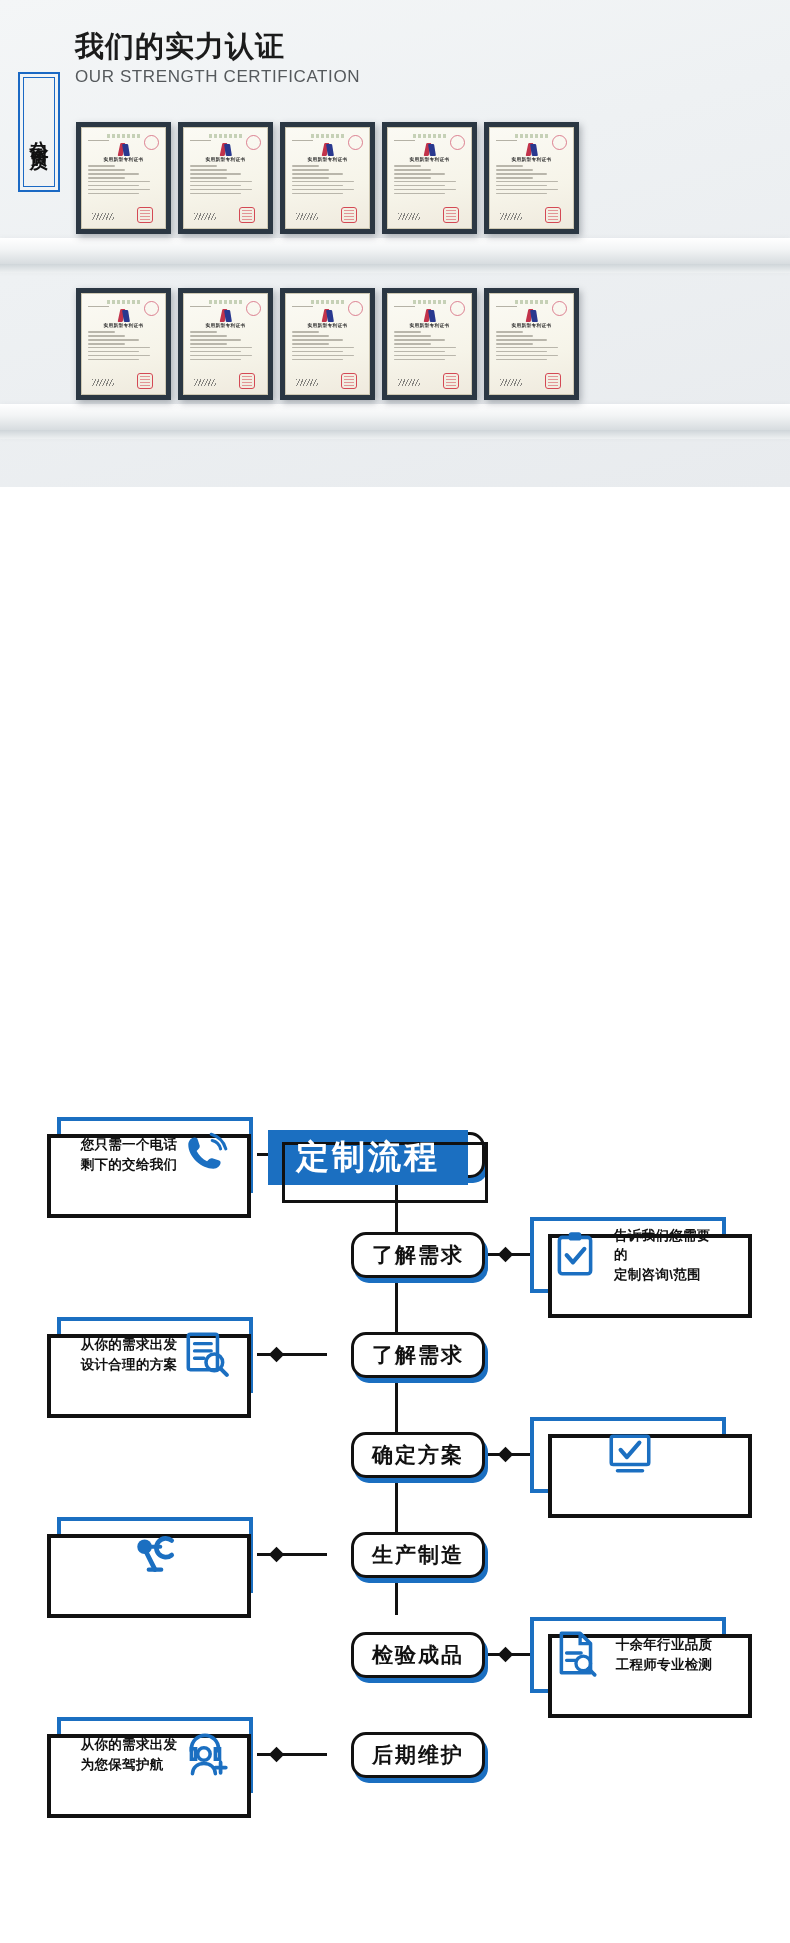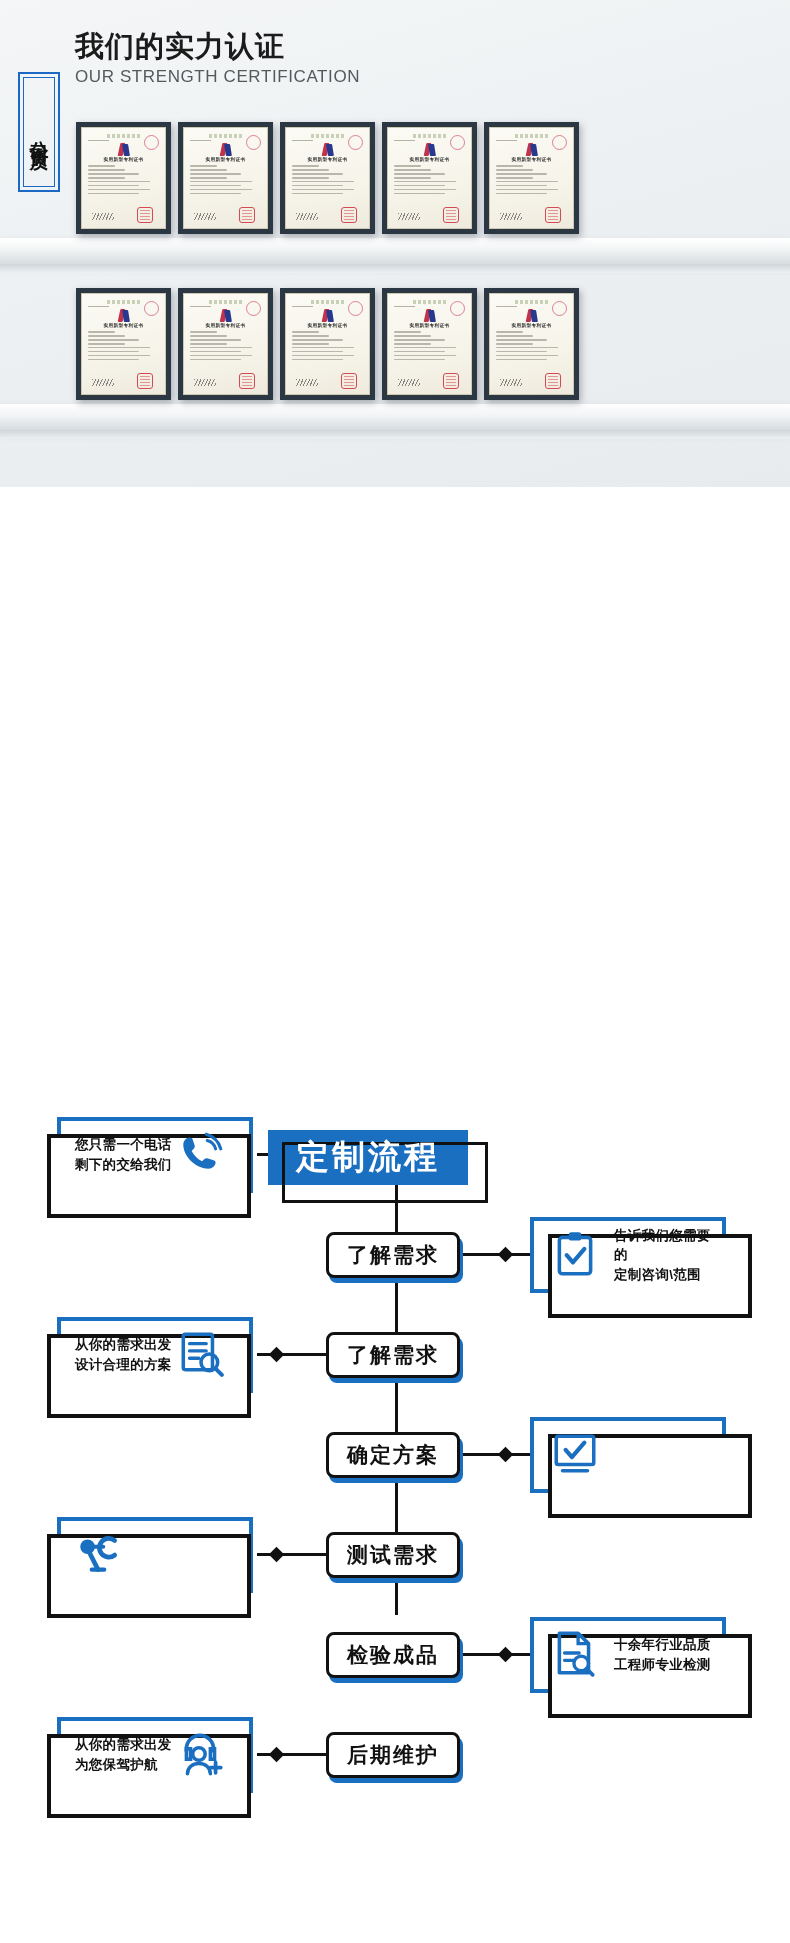--- a/index.html
+++ b/index.html
@@ -125,30 +125,30 @@
   }
 
   
   #spine {
     position:absolute; left:395px; top:690px; width:3px; height:560px;
     background:#111; z-index:0;
   }
 
   .step-pill {
     position:absolute; height:46px; min-width:134px; padding:0 14px;
-    background:#fff; border:3.5px solid #111; border-radius:8px;
+    background:#fff; border:3.5px solid #111; border-radius:15px;
     display:flex; align-items:center; justify-content:center;
     font-size:21px; font-weight:bold; color:#111; letter-spacing:2px;
-    z-index:3; box-shadow:3px 5px 0 #1b6fc1;
+    z-index:3; box-shadow:3px 5px 0 #1b6fc1;margin-left:25px;
   }
 
   .info-card {
     position:absolute; width:196px; height:76px;
     background:#fff; border:4px solid #1b6fc1;
-    display:flex; align-items:center; z-index:3; padding:0 8px;
+    display:flex; align-items:center; z-index:3; padding:0 8px;justify-content:center;
   }
   .info-card::after{
     content:""; position:absolute; left:-14px; top:13px;
     width:196px; height:76px; border:4px solid #111; z-index:-1;
     background:#fff;
   }
   .info-card.right::after{ left:14px; }
   .info-text {
     font-size:13.5px; font-weight:bold; color:#111; line-height:1.45;
     white-space:pre-line; letter-spacing:.3px;
@@ -437,21 +437,21 @@
       <div class="info-card right" style="top: 930px; left: 530px;">
         <span class="info-icon"><svg viewBox="0 0 48 48" width="50" height="50">
             <rect x="6" y="8" width="36" height="27" rx="2" fill="none" stroke="#1b6fc1" stroke-width="3.4"></rect>
             <path d="M15 21l6 7 12-14" stroke="#1b6fc1" stroke-width="4" fill="none" stroke-linecap="round" stroke-linejoin="round"></path>
             <path d="M12 41h24" stroke="#1b6fc1" stroke-width="3.4" stroke-linecap="round"></path>
           </svg></span>
       </div>
       <div class="connector" style="top: 966px; left: 462px; width: 70px;"></div>
       <div class="diamond" style="top: 962px; left: 500px;"></div>
       <div class="step-pill" style="left: 326px; top: 1045px;">
-        <span>测试需求</span>
+        <span>生产制造</span>
       </div>
       <div class="info-card left" style="top: 1030px; left: 57px;">
         <span class="info-icon"><svg viewBox="0 0 48 48" width="50" height="50">
             <circle cx="14" cy="18" r="7" fill="#1b6fc1"></circle>
             <path d="M20 18h9" stroke="#1b6fc1" stroke-width="4" stroke-linecap="round"></path>
             <path d="M40 12a9 9 0 100 14" stroke="#1b6fc1" stroke-width="4.5" fill="none" stroke-linecap="round"></path>
             <path d="M16 24l8 16" stroke="#1b6fc1" stroke-width="4.5" stroke-linecap="round"></path>
             <path d="M18 40h12" stroke="#1b6fc1" stroke-width="4" stroke-linecap="round"></path>
           </svg></span>
       </div>

